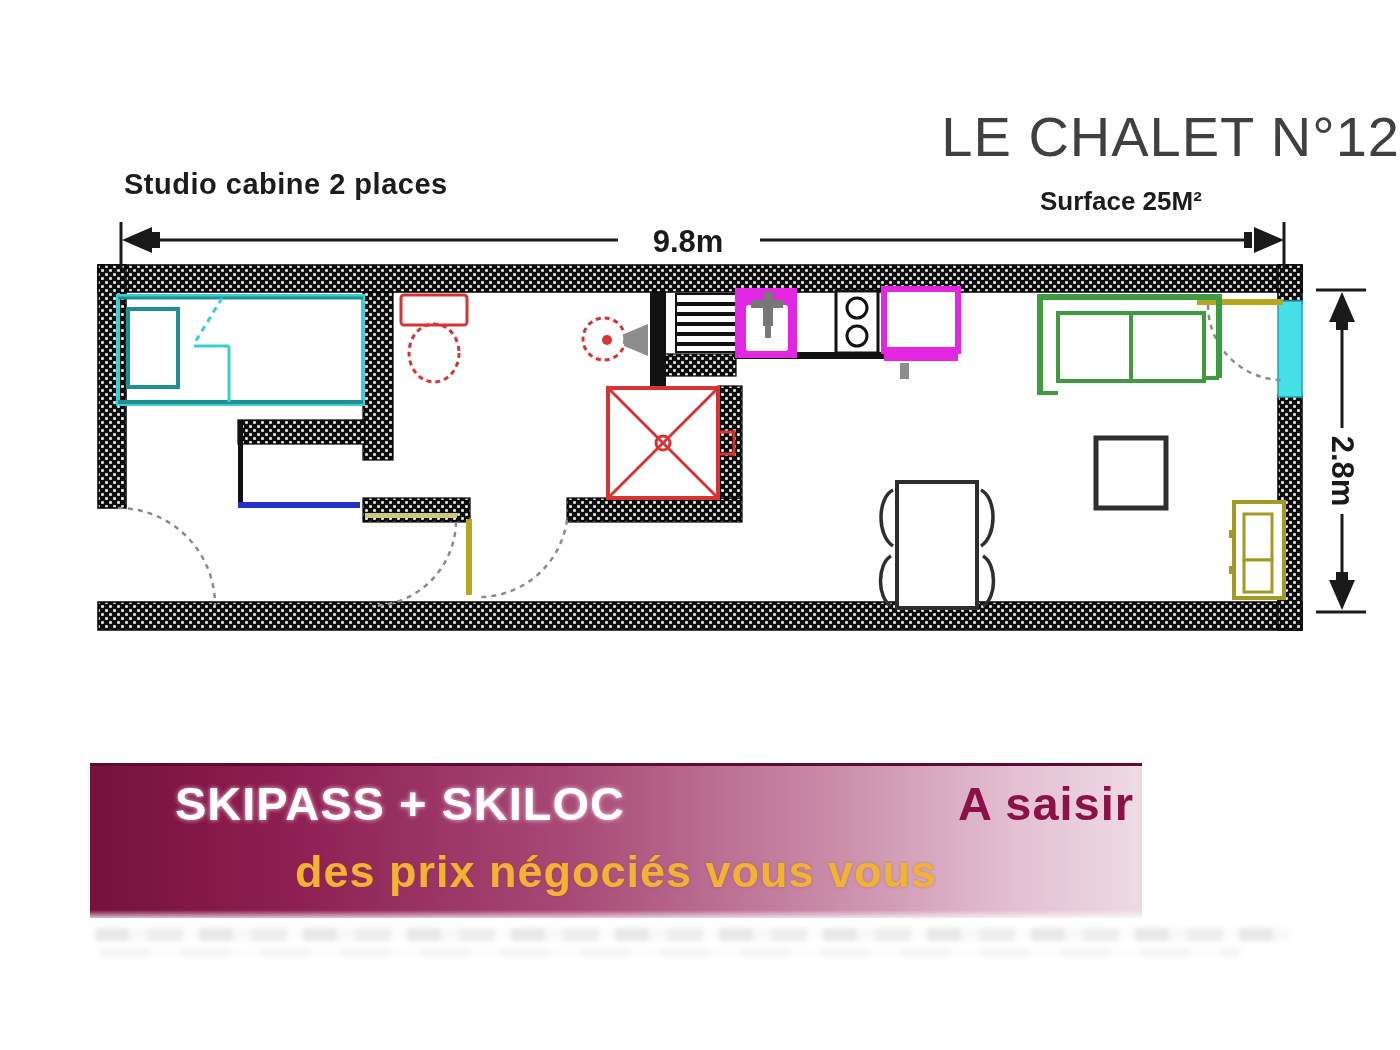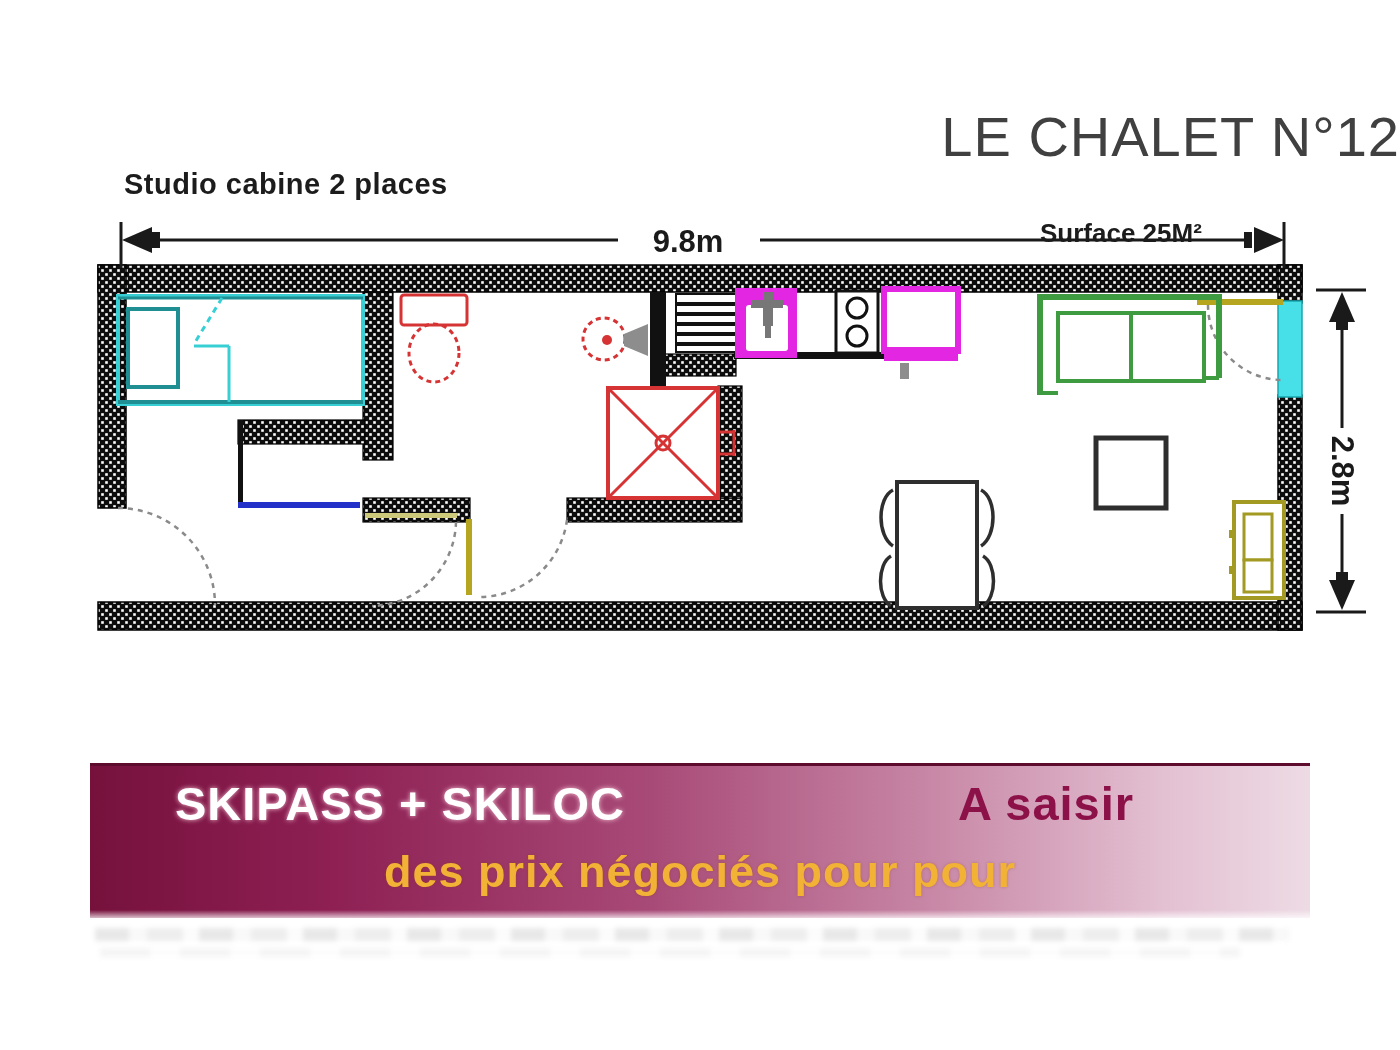--- a/index.html
+++ b/index.html
@@ -4,24 +4,24 @@
 <style>
   html,body{margin:0;padding:0;background:#fff;}
   .canvas{
     position:relative;width:1400px;height:1050px;background:#ffffff;overflow:hidden;
     font-family:"Liberation Sans", sans-serif;
   }
   .label{position:absolute;color:#2f2f2f;white-space:nowrap;filter:blur(.4px);}
   .title{left:130px;top:104px;width:1270px;text-align:right;font-size:56px;font-weight:400;
          letter-spacing:1px;color:#404040;}
   .studio-label{left:124px;top:168px;font-size:29px;font-weight:700;color:#1c1c1c;letter-spacing:.5px;}
-  .surface-label{left:1040px;top:186px;font-size:26px;font-weight:700;color:#1c1c1c;margin-top:32px;}
+  .surface-label{left:1040px;top:186px;font-size:26px;font-weight:700;color:#1c1c1c;}
   svg.plan{position:absolute;left:0;top:0;filter:blur(.3px);}
   .banner{
-    position:absolute;left:90px;top:763px;width:1220px;height:152px;
+    position:absolute;left:90px;top:763px;width:1052px;height:152px;
     background:linear-gradient(90deg,#76113c 0%,#8e2054 20%,#a84a77 46%,#c98aa8 70%,#e3c0d2 88%,#eddbe4 100%);
     border-top:3px solid #5d0c2e;
   }
   .banner::after{content:"";position:absolute;left:0;bottom:-2px;width:100%;height:10px;
     background:linear-gradient(180deg,rgba(255,255,255,0) 0%,rgba(255,255,255,.9) 100%);}
   .banner-line1-left{position:absolute;left:85px;top:10px;font-size:47px;font-weight:700;color:#ffffff;
     letter-spacing:1px;text-shadow:0 0 5px rgba(255,210,225,.9);filter:blur(.5px);}
   .banner-line1-right{position:absolute;left:868px;top:10px;font-size:47px;font-weight:700;color:#8c1148;
     letter-spacing:1px;filter:blur(.5px);}
   .banner-line2{position:absolute;left:0;top:80px;width:100%;text-align:center;font-size:45px;font-weight:700;
@@ -196,19 +196,19 @@
       <rect x="1336" y="322" width="12" height="8" fill="#1a1a1a" stroke="none"></rect>
       <polygon points="1342,610 1329,580 1355,580" fill="#1a1a1a" stroke="none"></polygon>
       <rect x="1336" y="572" width="12" height="8" fill="#1a1a1a" stroke="none"></rect>
       <text x="1332" y="471" font-size="31" font-weight="bold" fill="#1a1a1a" text-anchor="middle" stroke="none" transform="rotate(90 1332 471)">2.8m</text>
     </g>
   </svg>
 
   <div class="banner">
     <span class="banner-line1-left">SKIPASS + SKILOC</span>
     <span class="banner-line1-right">A saisir</span>
-    <div class="banner-line2">des prix négociés pour pour</div>
+    <div class="banner-line2">des prix négociés vous vous</div>
   </div>
 
   <div class="ghost ghost1"></div>
   <div class="ghost ghost2"></div>
 
 </div>
 
 </body></html>

